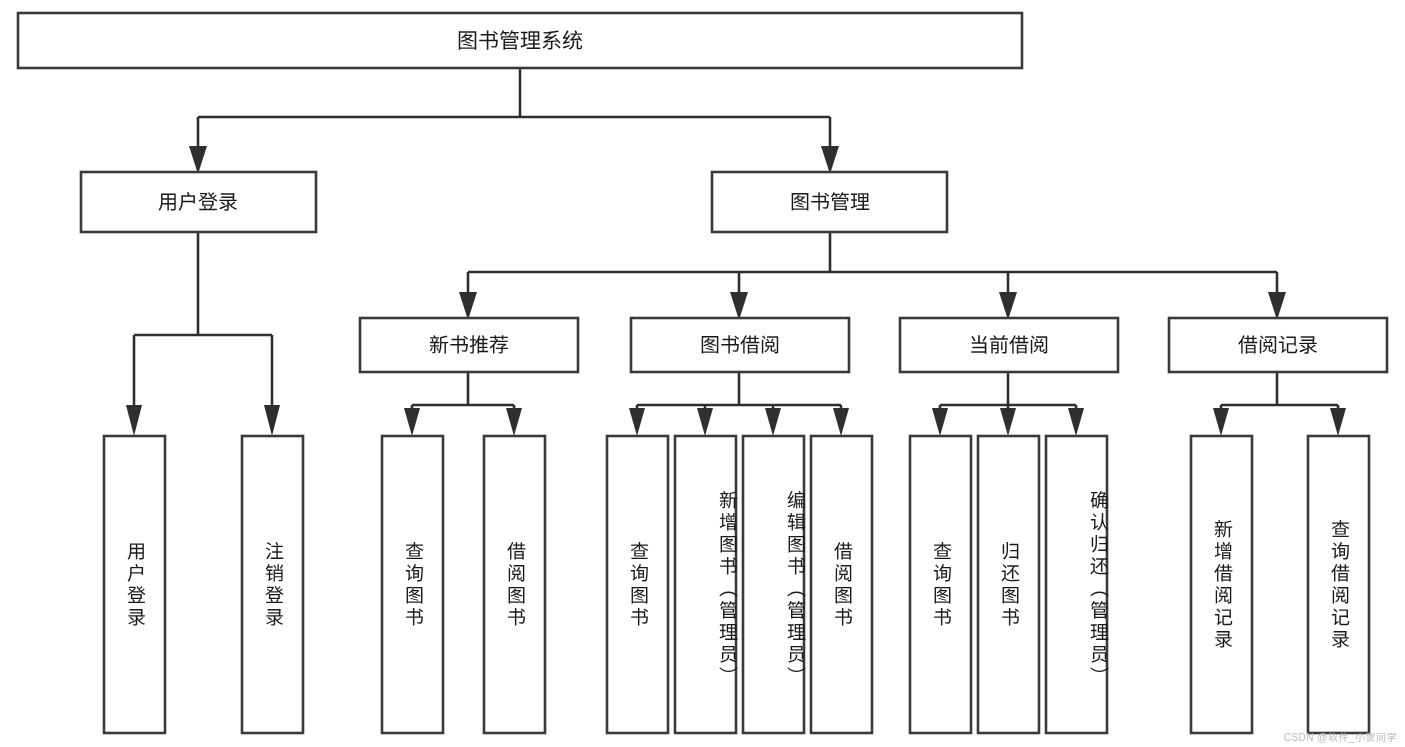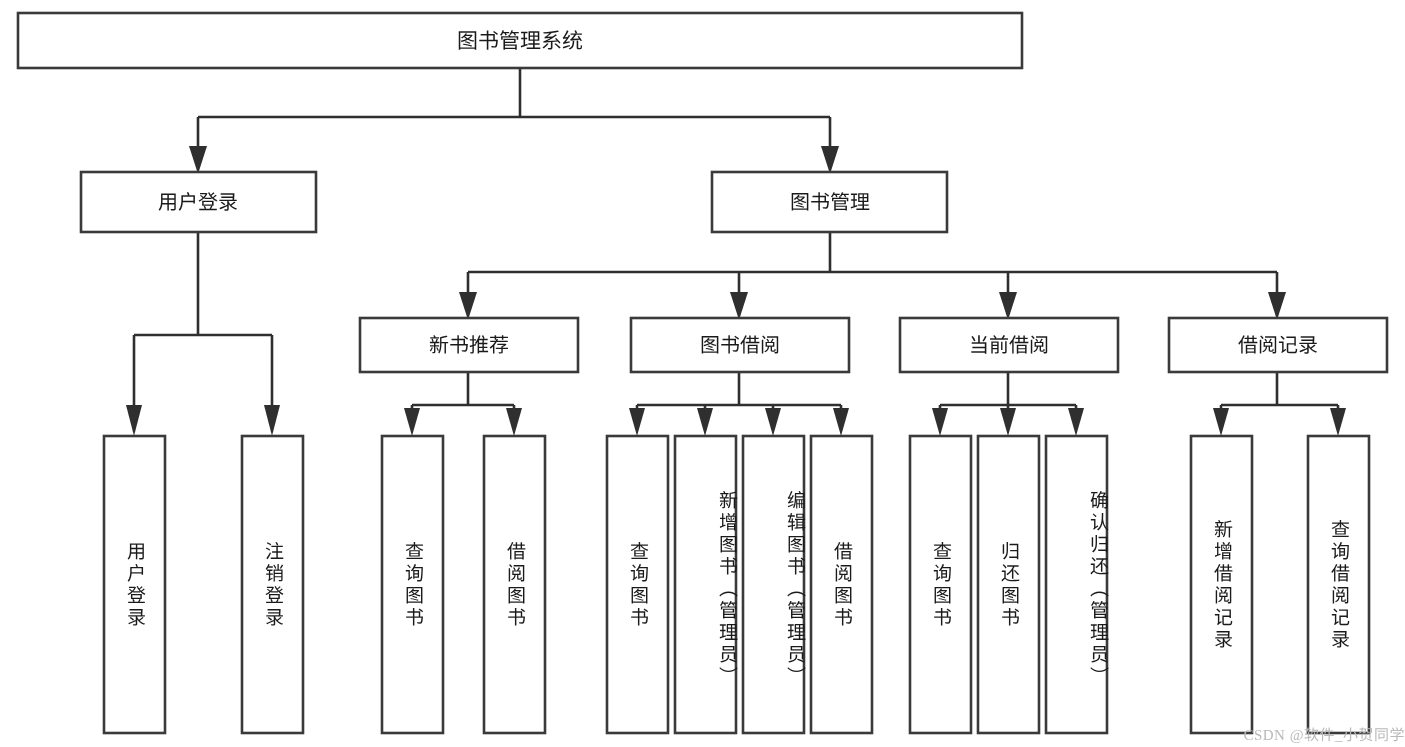--- a/index.html
+++ b/index.html
@@ -63,24 +63,24 @@
     line-height: 1.0;
     letter-spacing: 3px;
     color: #1a1a1a;
     white-space: nowrap;
     pointer-events: none;
     user-select: none;
   }
   .vlabel.center-mode { align-items: center; }
   #watermark {
     position: absolute;
-    right: 0;
+    right: 8px;
     bottom: 3px;
-    font-family: Liberation Serif, serif;
-    font-size: 15px;
+    font-family: Liberation Sans, sans-serif;
+    font-size: 10px;
     color: #b9b9b9;
     letter-spacing: 0.5px;
     white-space: nowrap;
     user-select: none;
   }
 </style>
 </head>
 <body>
 
 <div id="diagram-root">

